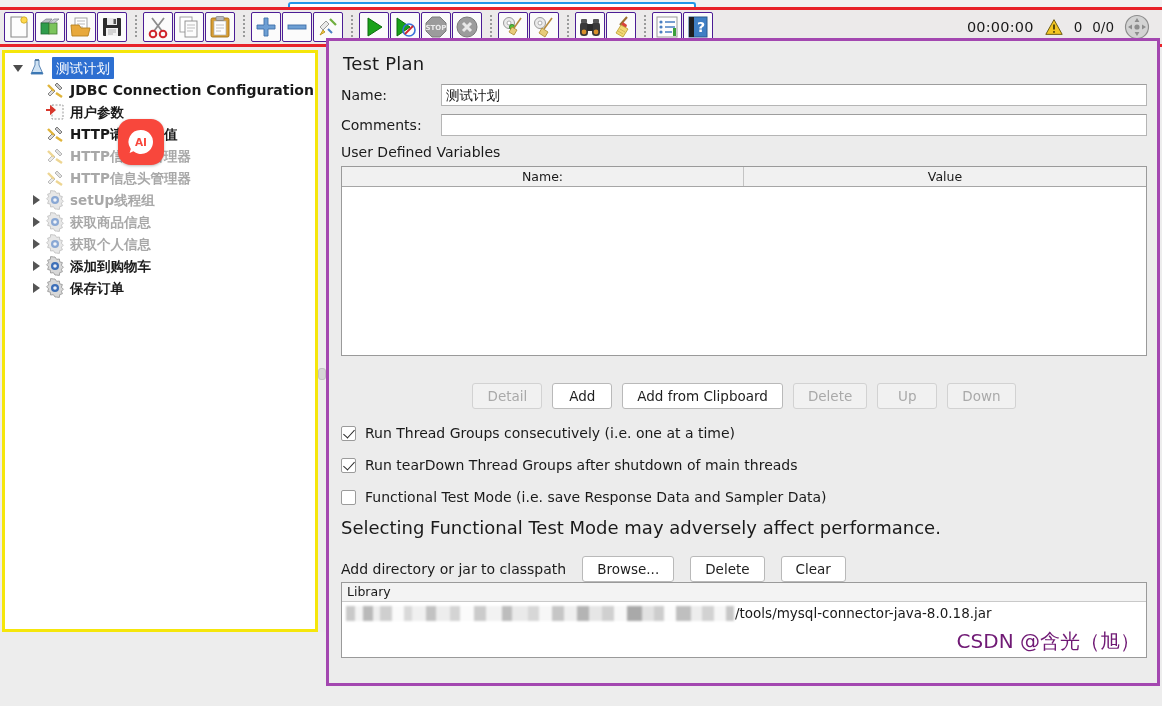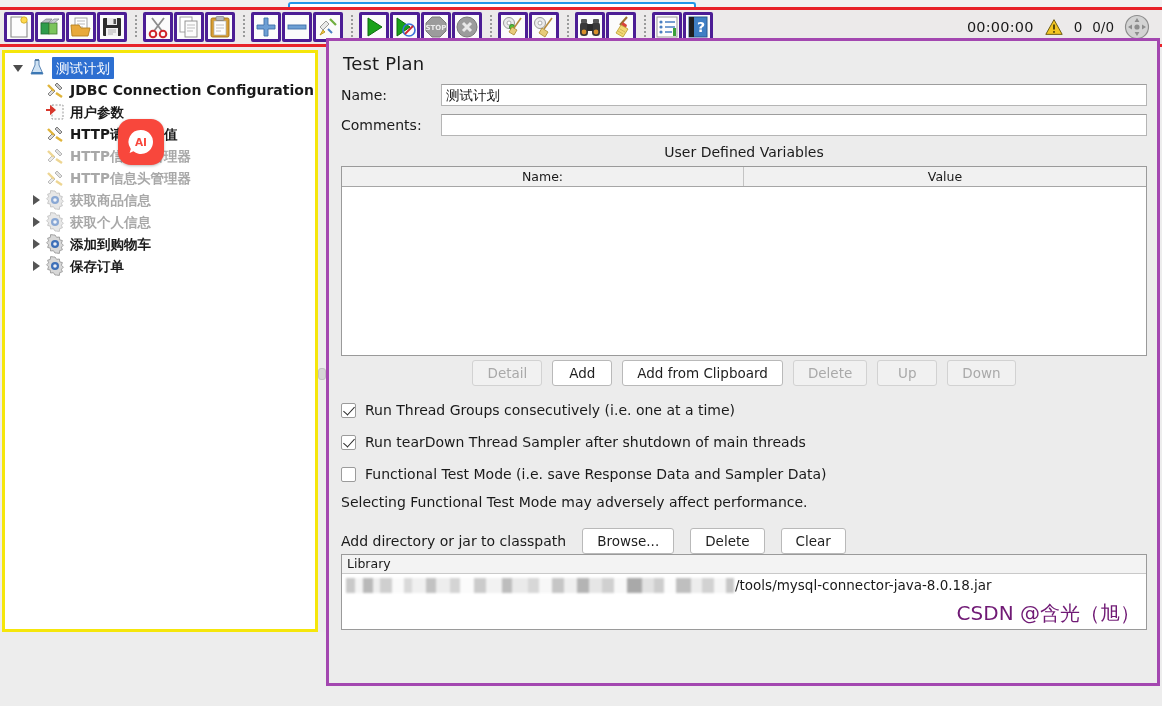--- a/index.html
+++ b/index.html
@@ -36,21 +36,21 @@
     background: #eceaea;
   }
   .toolbar {
     position: absolute; inset: 0;
     display: flex; align-items: center; padding: 0 4px; gap: 0;
   }
   .tb-btn {
     width: 30px; height: 30px;
     display: flex; align-items: center; justify-content: center;
     background: #fbfbfb;
-    border: 3px solid #4c1d95;
+    border: 1px solid #4c1d95;
     border-radius: 2px;
     margin-right: 1px;
     position: relative;
     cursor: default;
   }
   .tb-sep {
     width: 9px; height: 28px; margin: 0 3px;
     display: flex; align-items: center; justify-content: center;
   }
   .tb-sep i {
@@ -124,57 +124,57 @@
 
   .fieldrow { display: flex; align-items: center; margin-bottom: 8px; }
   .flabel { font-size: 14px; width: 100px; flex: 0 0 100px; }
   .finput {
     flex: 1 1 auto; height: 22px; background: #fff;
     border: 1px solid #b5b5b5; border-top-color: #9d9d9d;
     padding: 0 4px; font-size: 13.5px; line-height: 20px;
     display: flex; align-items: center; color: #111;
   }
 
-  .udv-title { text-align: center; font-size: 14px; margin: 8px 0 6px 0; }
+  .udv-title { text-align: left; font-size: 14px; margin: 8px 0 6px 0; }
 
   .udv-table {
     height: 190px; background: #fff;
     border: 1px solid #9a9a9a;
     display: flex; flex-direction: column;
   }
   .udv-head { display: flex; height: 20px; background: #f1f1f1; border-bottom: 1px solid #a6a6a6; }
   .udv-th {
     flex: 1 1 50%; text-align: center; font-size: 12.5px; line-height: 19px;
     border-right: 1px solid #c4c4c4;
   }
   .udv-th:last-child { border-right: none; }
   .udv-body { flex: 1 1 auto; background: #fff; }
 
-  .btn-row { display: flex; justify-content: center; gap: 10px; margin-top: 4px; align-items: center; }
+  .btn-row { display: flex; justify-content: center; gap: 10px; margin-top: 27px; align-items: center; }
   .btn {
     min-width: 60px; height: 26px; padding: 0 14px;
     background: #ffffff; border: 1px solid #b9b9b9; border-radius: 3px;
     font-size: 13.5px; color: #1e1e1e;
     display: flex; align-items: center; justify-content: center;
   }
   .btn.disabled { color: #a9a9a9; background: #f1f1f1; border-color: #d2d2d2; }
 
   .chk-row { display: flex; align-items: center; margin-top: 16px; }
   .chk {
     width: 15px; height: 15px; background: #fff;
     border: 1px solid #9b9b9b; border-radius: 2px;
     margin-right: 9px; position: relative; flex: 0 0 15px;
   }
   .chk.on::after {
     content: ""; position: absolute; left: 4px; top: 0px;
     width: 5px; height: 10px; border: solid #2a2a2a;
     border-width: 0 1.8px 1.8px 0; transform: rotate(42deg);
   }
   .chk-lbl { font-size: 14px; }
-  .note { font-size: 14px; margin-top: 12px; }
+  .note { font-size: 18px; margin-top: 12px; }
 
   .cp-row { display: flex; align-items: center; gap: 16px; margin-top: 18px; }
   .cp-lbl { font-size: 14px; }
 
   .lib-box {
     margin-top: 0; height: 76px; background: #fff;
     border: 1px solid #9a9a9a; display: flex; flex-direction: column; position: relative;
   }
   .lib-head {
     height: 19px; background: #f3f3f3; border-bottom: 1px solid #c9c9c9;
@@ -484,20 +484,29 @@
         <span class="twist"></span>
         <svg class="tnode-ic" viewBox="0 0 20 20" style="opacity:.55">
           <path d="M3 14l5-5 2 2-5 5z" fill="#dcdcdc" stroke="#7a7a7a" stroke-width=".9"></path>
           <path d="M12 3l5 5-2 2-5-5z" fill="#c9c9c9" stroke="#6f6f6f" stroke-width=".9"></path>
           <path d="M3 5l6 6" stroke="#e0b43a" stroke-width="2.4"></path>
           <path d="M11 13l6 4" stroke="#e0b43a" stroke-width="2.4"></path>
         </svg>
         <span class="tlabel dim">HTTP信息头管理器</span>
       </div>
 
+      <div class="trow" style="padding-left:22px">
+        <span class="twist right"></span>
+        <svg class="tnode-ic" viewBox="0 0 20 20" style="opacity:.6">
+          <path d="M10 1l1.6 2.3L14.4 3l.3 2.8 2.7.8-1 2.6 2 2-2 2 1 2.6-2.7.8-.3 2.8-2.8-.3L10 19l-1.6-2.3-2.8.3-.3-2.8-2.7-.8 1-2.6-2-2 2-2-1-2.6 2.7-.8.3-2.8 2.8.3z" fill="#d8d8d8" stroke="#8f8f8f" stroke-width=".8"></path>
+          <circle cx="10" cy="10" r="4" fill="#3d6fb8"></circle>
+          <circle cx="10" cy="10" r="1.8" fill="#e9eef7"></circle>
+        </svg>
+        <span class="tlabel dim">setUp线程组</span>
+      </div>
 
       <div class="trow" style="padding-left:22px">
         <span class="twist right"></span>
         <svg class="tnode-ic" viewBox="0 0 20 20" style="opacity:.6">
           <path d="M10 1l1.6 2.3L14.4 3l.3 2.8 2.7.8-1 2.6 2 2-2 2 1 2.6-2.7.8-.3 2.8-2.8-.3L10 19l-1.6-2.3-2.8.3-.3-2.8-2.7-.8 1-2.6-2-2 2-2-1-2.6 2.7-.8.3-2.8 2.8.3z" fill="#d8d8d8" stroke="#8f8f8f" stroke-width=".8"></path>
           <circle cx="10" cy="10" r="4" fill="#3d6fb8"></circle>
           <circle cx="10" cy="10" r="1.8" fill="#e9eef7"></circle>
         </svg>
         <span class="tlabel dim">获取商品信息</span>
       </div>
@@ -580,21 +589,21 @@
         <div class="btn disabled">Down</div>
       </div>
 
       <div class="chk-row">
         <span class="chk on"></span>
         <span class="chk-lbl">Run Thread Groups consecutively (i.e. one at a time)</span>
       </div>
 
       <div class="chk-row">
         <span class="chk on"></span>
-        <span class="chk-lbl">Run tearDown Thread Sampler after shutdown of main threads</span>
+        <span class="chk-lbl">Run tearDown Thread Groups after shutdown of main threads</span>
       </div>
 
       <div class="chk-row">
         <span class="chk"></span>
         <span class="chk-lbl">Functional Test Mode (i.e. save Response Data and Sampler Data)</span>
       </div>
 
       <div class="note">Selecting Functional Test Mode may adversely affect performance.</div>
 
       <div class="cp-row">

